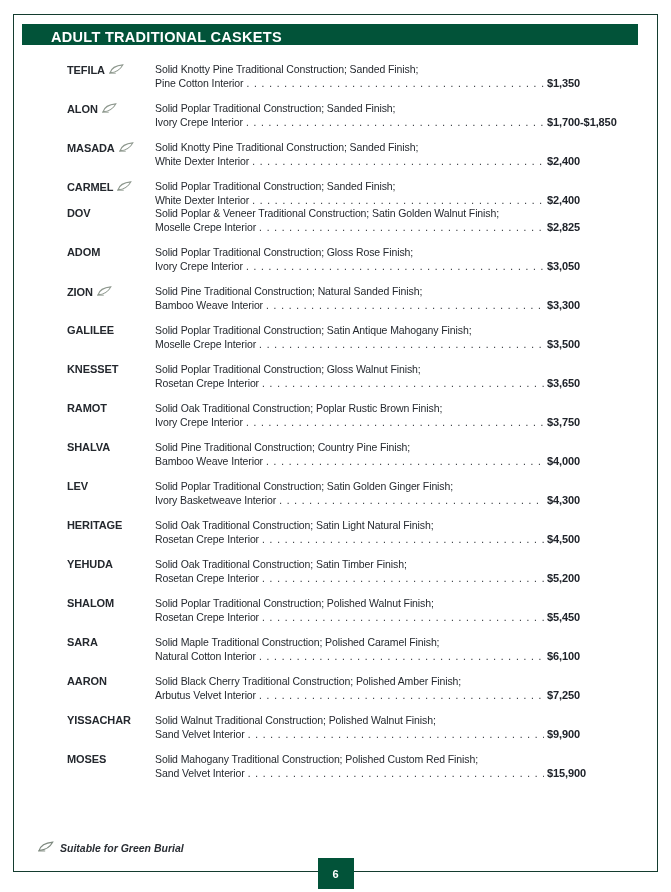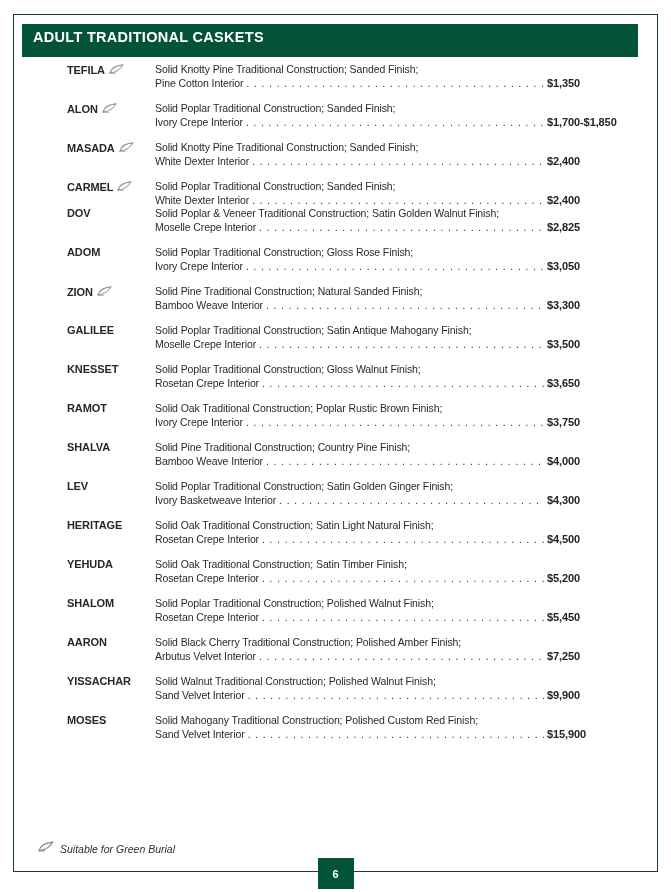--- a/index.html
+++ b/index.html
@@ -11,25 +11,25 @@
     color:#24282e;
     overflow:hidden;
   }
   .frame{
     position:absolute;left:13px;top:14px;width:645px;height:858px;
     border:1.5px solid #143c2f;
     box-sizing:border-box;
     background:#ffffff;
   }
   .header-bar{
-    position:absolute;left:22px;top:24px;width:616px;height:33px;
+    position:absolute;left:22px;top:24px;width:616px;height:21px;
     background:#025339;
     color:#ffffff;
     font-size:14.5px;font-weight:bold;letter-spacing:.3px;
-    line-height:27px;padding-left:11px;box-sizing:border-box;
+    line-height:27px;padding-left:29px;box-sizing:border-box;
   }
   .list{
     position:absolute;left:30px;top:63px;width:618px;
   }
   .row{display:flex;margin-bottom:12px;margin-left:37px;}
   .row.no-gap{margin-bottom:0;}
   .name-cell{flex:0 0 88px;font-size:11px;font-weight:bold;letter-spacing:-.1px;line-height:13.5px;white-space:nowrap;}
   .leaf{display:inline-block;margin-left:4px;vertical-align:-1px;}
   .leaf svg, .footnote svg{display:inline-block;}
   .desc-cell{flex:1;min-width:0;}
@@ -37,22 +37,22 @@
   .l2{display:flex;align-items:baseline;}
   .int{white-space:nowrap;}
   .dots{flex:1 1 auto;overflow:hidden;white-space:nowrap;margin:0 3px;min-width:8px;}
   .dots::after{
     content:". . . . . . . . . . . . . . . . . . . . . . . . . . . . . . . . . . . . . . . . . . . . . . . . . . . . . . . . . . . . . . . . . . . . . . . . . . . . . . . . . . . . . . . . . . . . . . . . . . . . . .";
     font-size:10px;letter-spacing:1px;color:#262a30;
   }
   .price{flex:0 0 101px;font-size:11px;font-weight:bold;white-space:nowrap;letter-spacing:-.1px;color:#20242b;}
   .footnote{
     position:absolute;left:38px;top:840px;
-    display:flex;align-items:flex-end;gap:6px;
-    font-size:10.5px;font-style:italic;color:#2a2e34;
+    display:flex;align-items:center;gap:6px;
+    font-size:10.5px;font-style:italic;color:#2a2e34;font-weight:bold;
   }
   .page-num{
     position:absolute;left:50%;top:858px;transform:translateX(-50%);
     width:36px;height:31px;background:#025339;
     color:#ffffff;font-size:11px;font-weight:bold;
     display:flex;align-items:center;justify-content:center;
     z-index:2;
   }
 </style>
 </head>
@@ -237,20 +237,31 @@
         </div>
     </div>
     <div class="row">
       <div class="name-cell"><span>SHALOM</span></div>
       <div class="desc-cell">
           <div class="l1">Solid Poplar Traditional Construction; Polished Walnut Finish;</div>
           <div class="l2">
             <span class="int">Rosetan Crepe Interior</span>
             <span class="dots"></span>
             <span class="price">$5,450</span>
+          </div>
+        </div>
+    </div>
+    <div class="row">
+      <div class="name-cell"><span>SARA</span></div>
+      <div class="desc-cell">
+          <div class="l1">Solid Maple Traditional Construction; Polished Caramel Finish;</div>
+          <div class="l2">
+            <span class="int">Natural Cotton Interior</span>
+            <span class="dots"></span>
+            <span class="price">$6,100</span>
           </div>
         </div>
     </div>
     <div class="row">
       <div class="name-cell"><span>AARON</span></div>
       <div class="desc-cell">
           <div class="l1">Solid Black Cherry Traditional Construction; Polished Amber Finish;</div>
           <div class="l2">
             <span class="int">Arbutus Velvet Interior</span>
             <span class="dots"></span>

